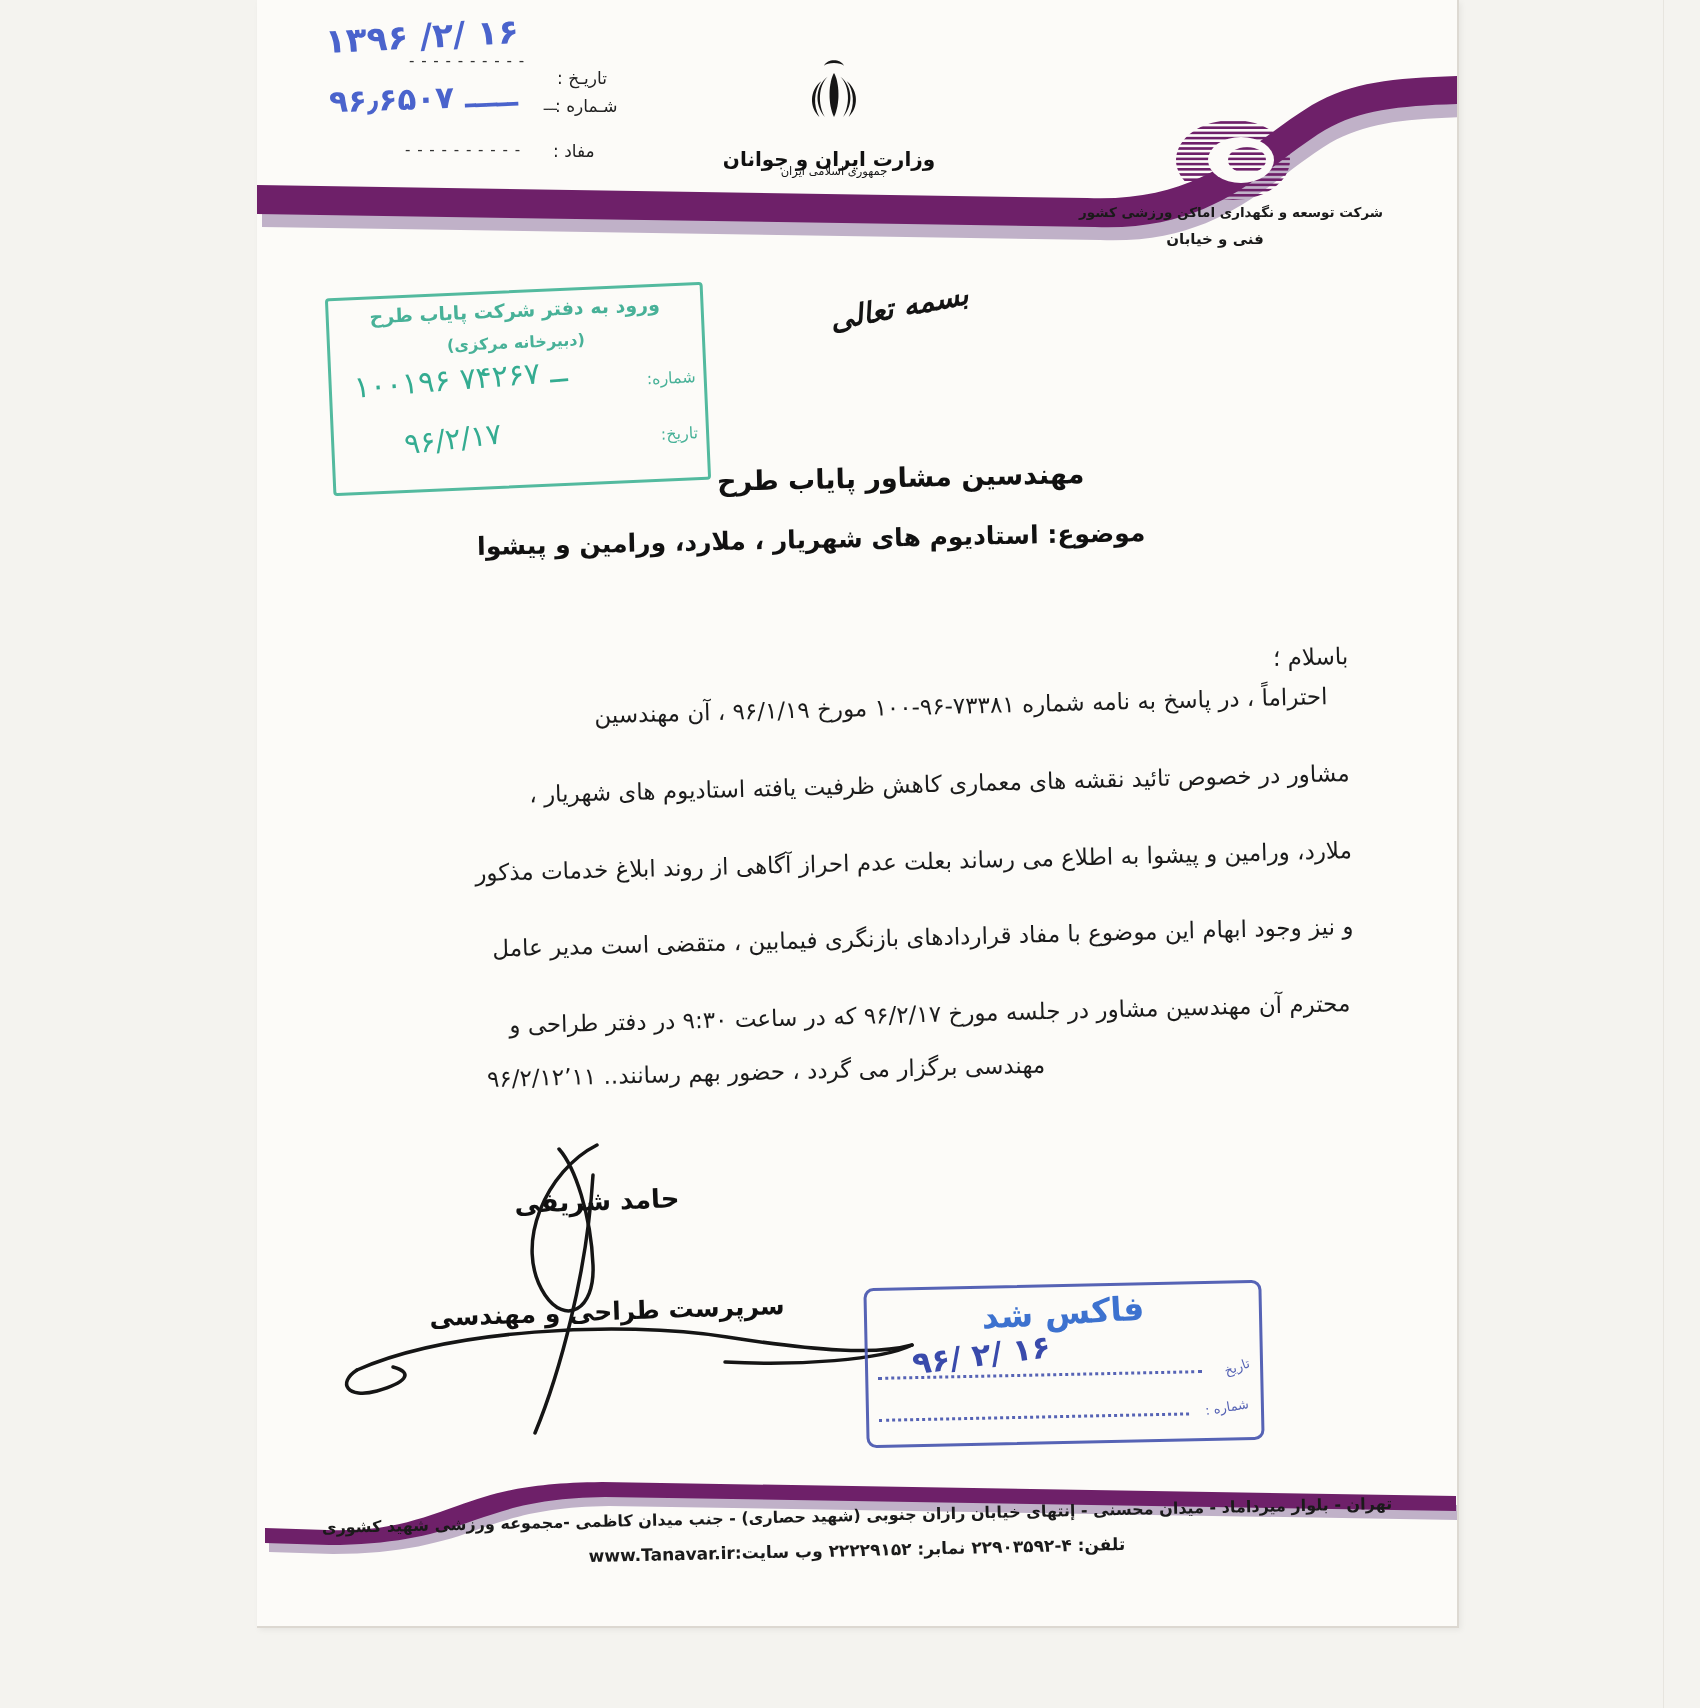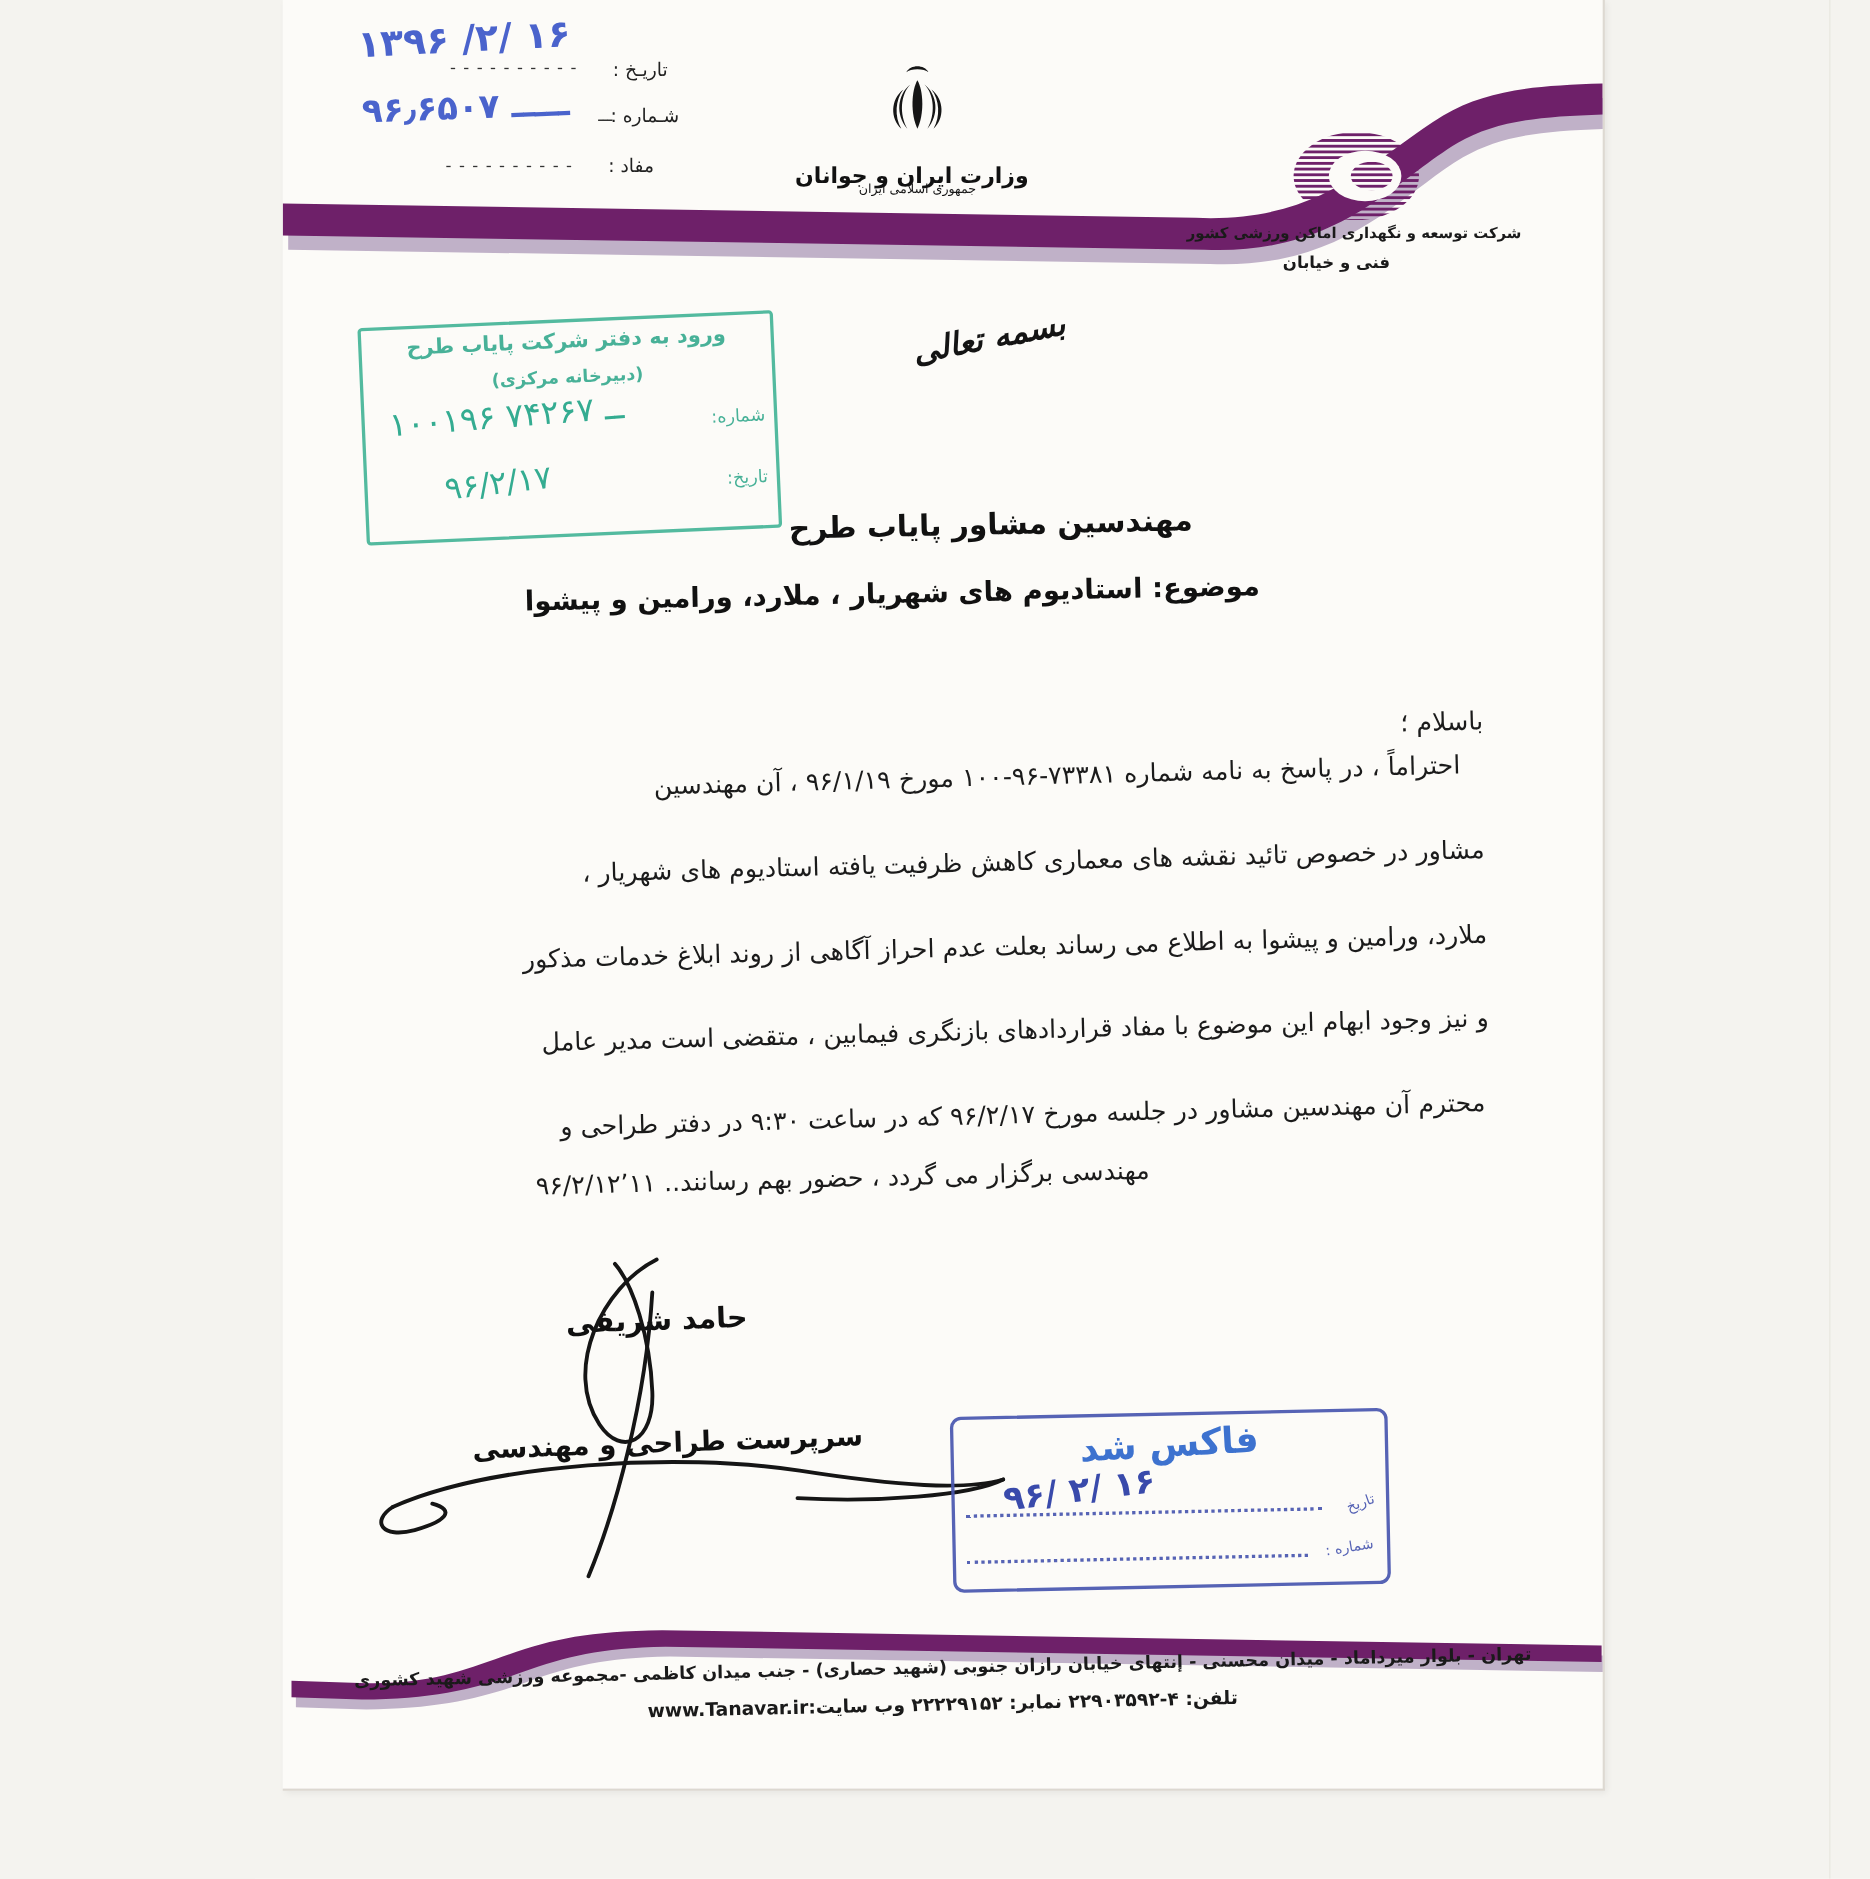--- a/index.html
+++ b/index.html
@@ -51,21 +51,21 @@
     <path d="M24,10 C28,2 42,2 46,10 C42,6 28,6 24,10 Z"></path>
     <path d="M35,18 C41,28 42,52 35,66 C28,52 29,28 35,18 Z"></path>
     <path d="M28,22 C15,32 13,52 25,66 C17,52 18,32 28,22 Z"></path>
     <path d="M21,27 C8,37 8,56 19,66 C12,54 13,37 21,27 Z"></path>
     <path d="M42,22 C55,32 57,52 45,66 C53,52 52,32 42,22 Z"></path>
     <path d="M49,27 C62,37 62,56 51,66 C58,54 57,37 49,27 Z"></path>
   </svg>
   <div class="abs fa ctr" style="left:477px;top:133px;width:200px;font-size:11.5px;color:#161616;margin-top:31px;">جمهوری اسلامی ایران</div>
   <div class="abs fa ctr" style="left:452px;top:147px;width:240px;font-size:20px;font-weight:bold;color:#111;">وزارت ایران و جوانان</div>
 
-  <div class="abs fa label" style="left:300px;top:54px;">تاریـخ :</div>
+  <div class="abs fa label" style="left:300px;top:68px;">تاریـخ :</div>
   <div class="abs dashes" style="left:152px;top:52px;width:148px;">- - - - - - - - - -</div>
   <div class="abs fa label" style="left:298px;top:96px;">شـماره :</div>
   <div class="abs dashes" style="left:250px;top:96px;width:50px;text-align:right;">ـــ</div>
   <div class="abs fa label" style="left:296px;top:141px;">مفاد :</div>
   <div class="abs dashes" style="left:148px;top:141px;width:152px;">- - - - - - - - - -</div>
 
   <div class="abs blue-ink" style="left:68px;top:16px;font-size:34px;letter-spacing:2px;transform:rotate(-3deg);direction:ltr;">۱۳۹۶ /۲/ ۱۶</div>
   <div class="abs blue-ink" style="left:72px;top:80px;font-size:31px;transform:rotate(-2deg);direction:ltr;">ـــــ ۹۶٫۶۵۰۷</div>
 
   <svg class="abs" style="left:916px;top:116px;" width="120" height="88" viewBox="0 0 120 88">

